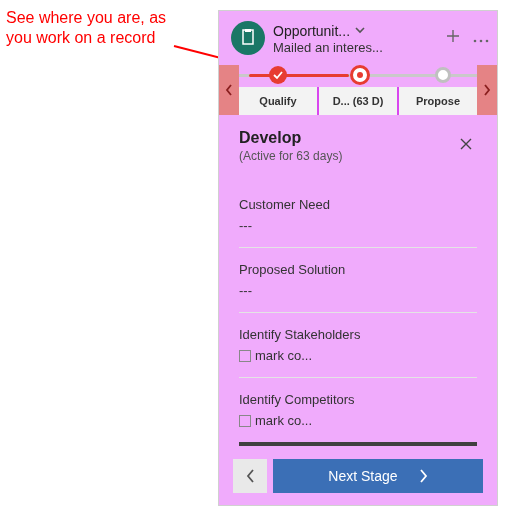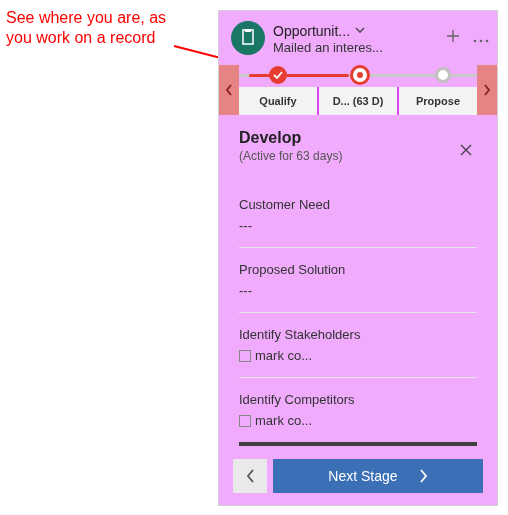--- a/index.html
+++ b/index.html
@@ -53,21 +53,21 @@
     left: 111px; width: 20px; height: 20px; top: 0px;
     border: 3px solid #e73c31; background: #fff;
   }
   .node.n2::after {
     content: ""; position: absolute; top: 4px; left: 4px; width: 6px; height: 6px; border-radius: 50%; background: #e73c31;
   }
   .node.n3 { left: 196px; }
   .check-svg { position: absolute; top: 4px; left: 4px; }
   
   .detail { padding: 14px 20px 0 20px; }
-  .detail-header { display: flex; align-items: flex-end; justify-content: space-between; }
+  .detail-header { display: flex; align-items: center; justify-content: space-between; }
   .detail-title { font-size: 16px; font-weight: 600; color: #222; }
   .detail-sub { font-size: 12px; color: #555; margin-top: 2px; }
   .close-x { font-size: 16px; color: #444; cursor: pointer; padding: 2px 4px;}
   .fields { margin-top: 20px; }
   .field-row {
     display: flex; align-items: flex-start; gap: 6px;
     padding: 14px 0; border-bottom: 1px solid #e4e4e4;
     font-size: 13px; color: #333; flex-direction: column;
   }
   .field-row:last-child { border-bottom: 4px solid #404040; }

